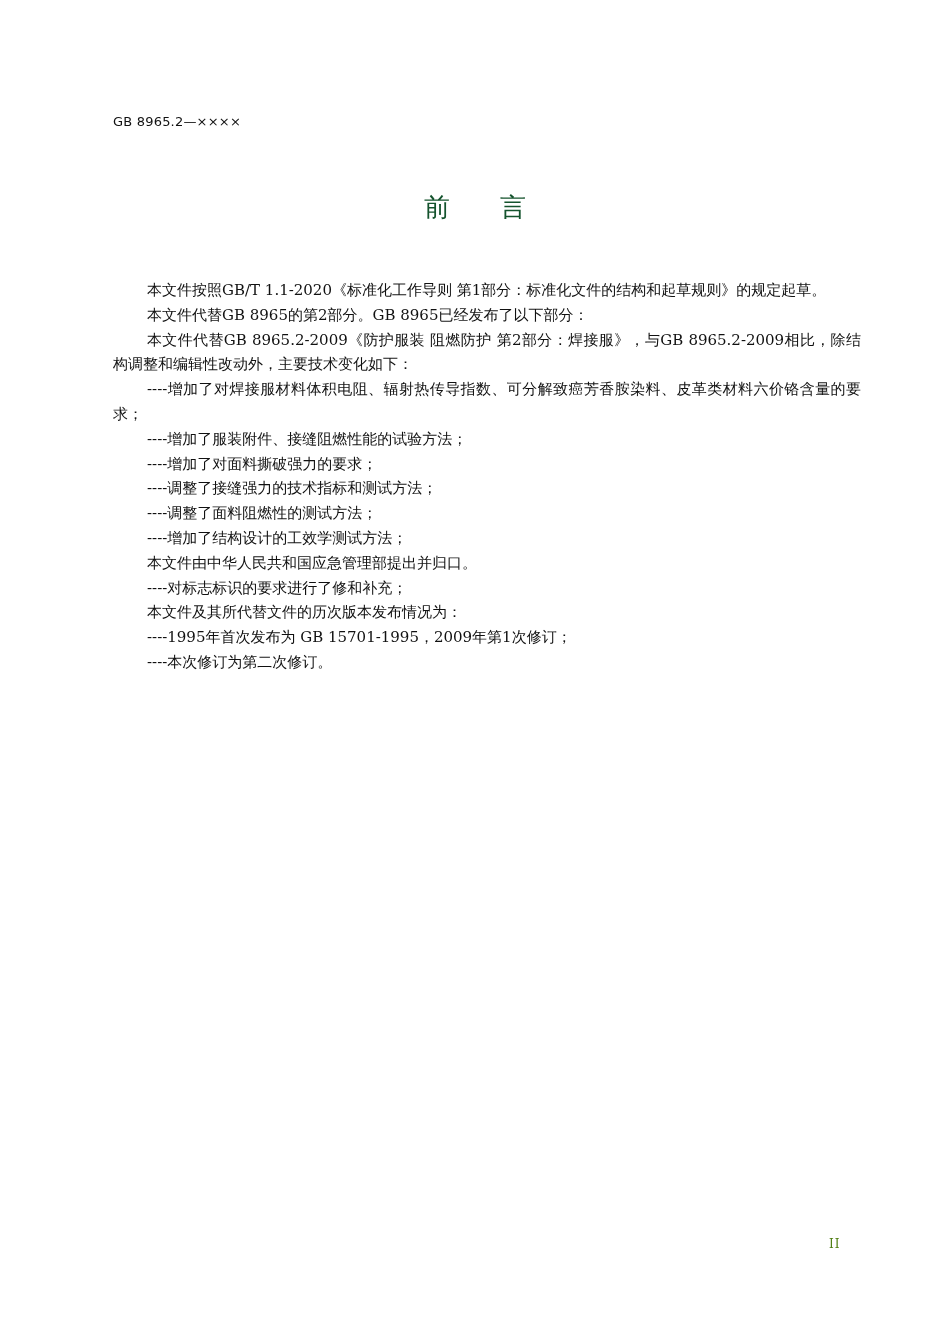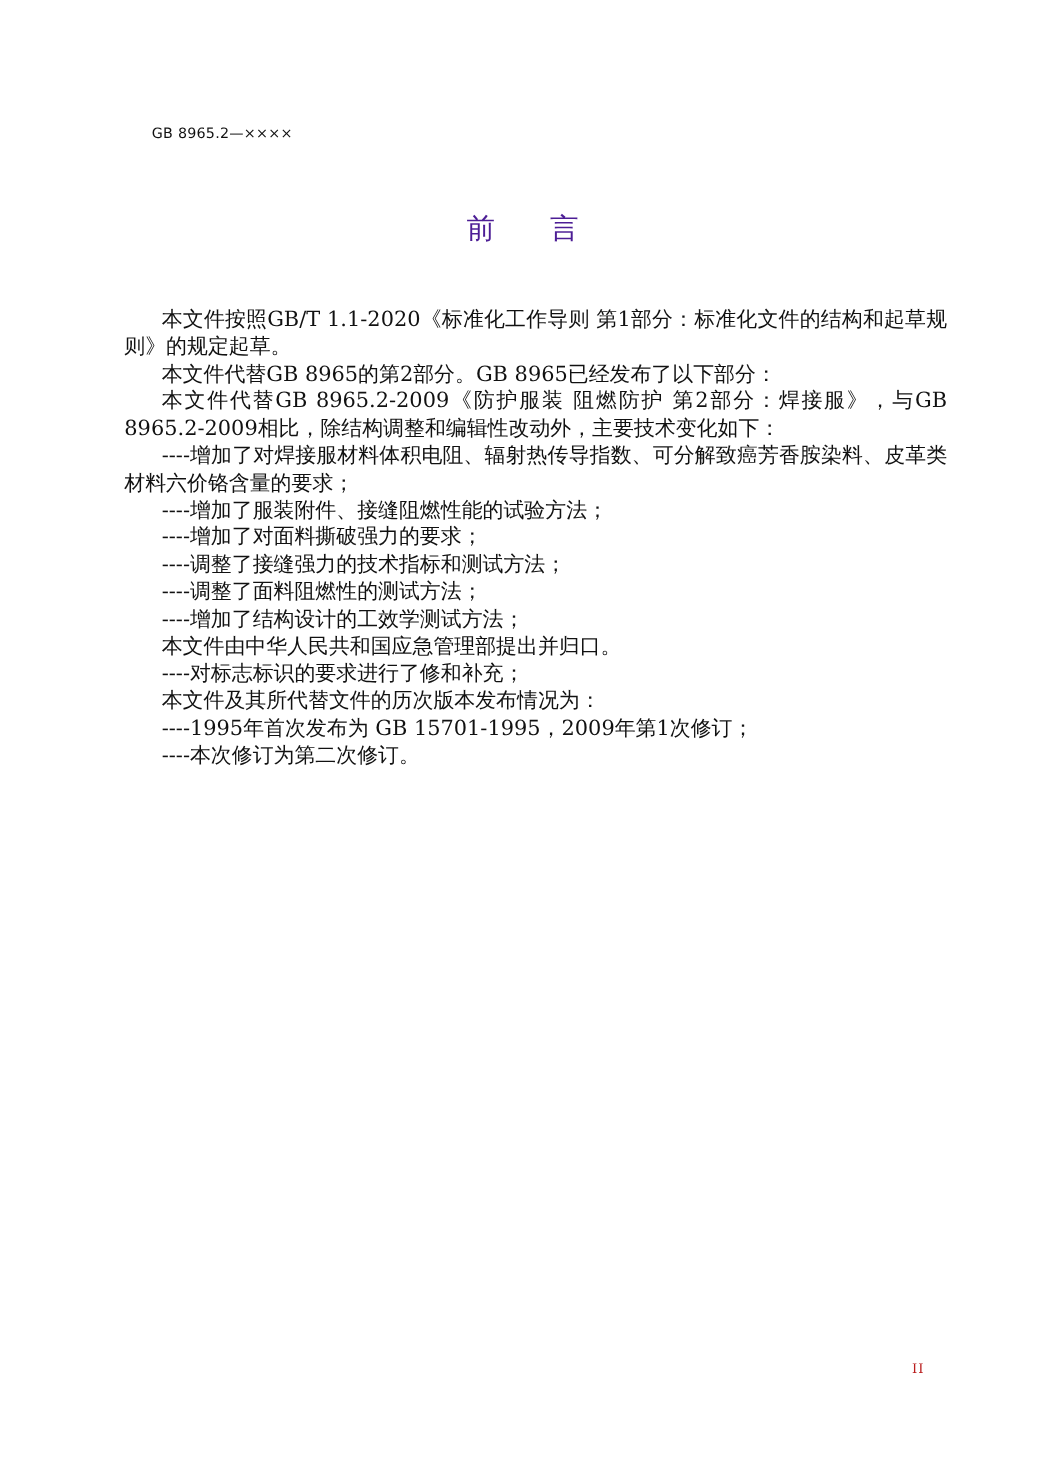--- a/index.html
+++ b/index.html
@@ -1,38 +1,37 @@
 <!DOCTYPE html>
 <html><head>
 <meta charset="utf-8">
 <style>
   html, body { margin: 0; padding: 0; background: #ffffff; }
   body { width: 950px; height: 1344px; position: relative; overflow: hidden; color: #111; }
   .header {
     position: absolute; left: 113px; top: 114px;
     font-family: "DejaVu Sans", sans-serif; font-size: 13px; color: #111;
     letter-spacing: 0.2px;
-    margin-left: 25px;
   }
   .title {
     position: absolute; left: 0; width: 950px; top: 190px;
     text-align: center;
-    font-family: Liberation Mono, monospace; font-size: 26px; color: #4c1d95;
+    font-family: Liberation Mono, monospace; font-size: 26px; color: #14532d;
   }
   .title span { display: inline-block; }
   .title .gap { width: 50px; }
   .body {
     position: absolute; left: 113px; top: 278px; width: 748px;
-    font-family: "DejaVu Serif", serif; font-size: 19px; line-height: 24.8px;
+    font-family: "DejaVu Serif", serif; font-size: 15px; line-height: 24.8px;
     color: #111;
   }
   .para { margin: 0; text-indent: 34px; text-align: justify; }
   .page-num {
     position: absolute; left: 829px; top: 1237px;
-    font-family: "DejaVu Serif", serif; font-size: 12px; color: #b91c1c;
+    font-family: "DejaVu Serif", serif; font-size: 12px; color: #4d7c0f;
     letter-spacing: 1px;
   }
 </style>
 </head>
 <body>
 
 <div class="header">GB 8965.2—××××</div>
 
 <div class="title">
   <span>前</span><span class="gap"></span><span>言</span>

